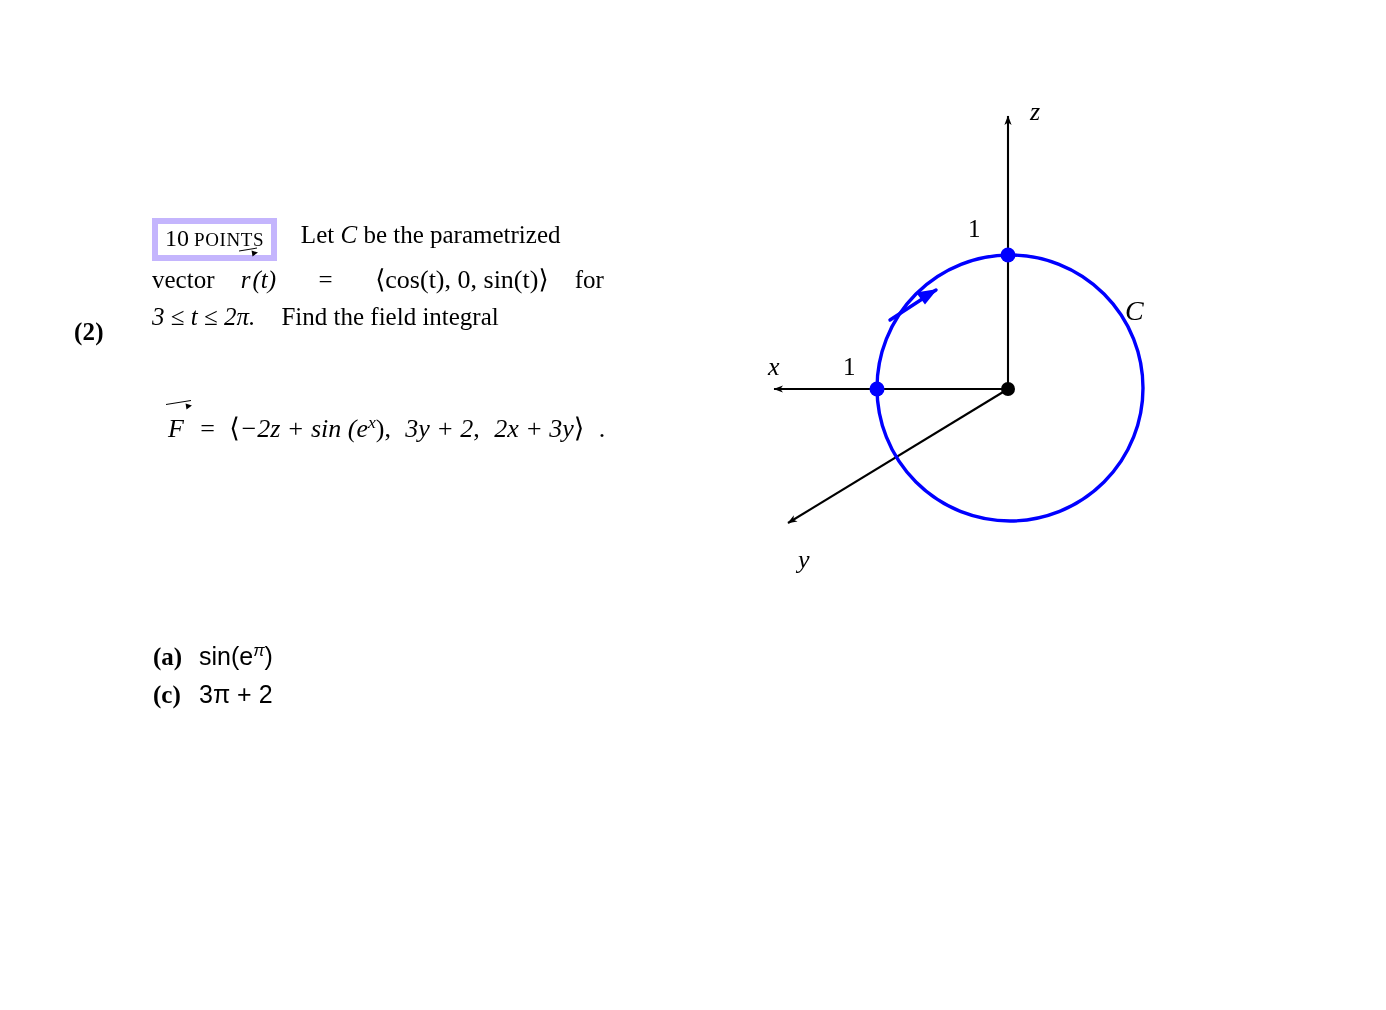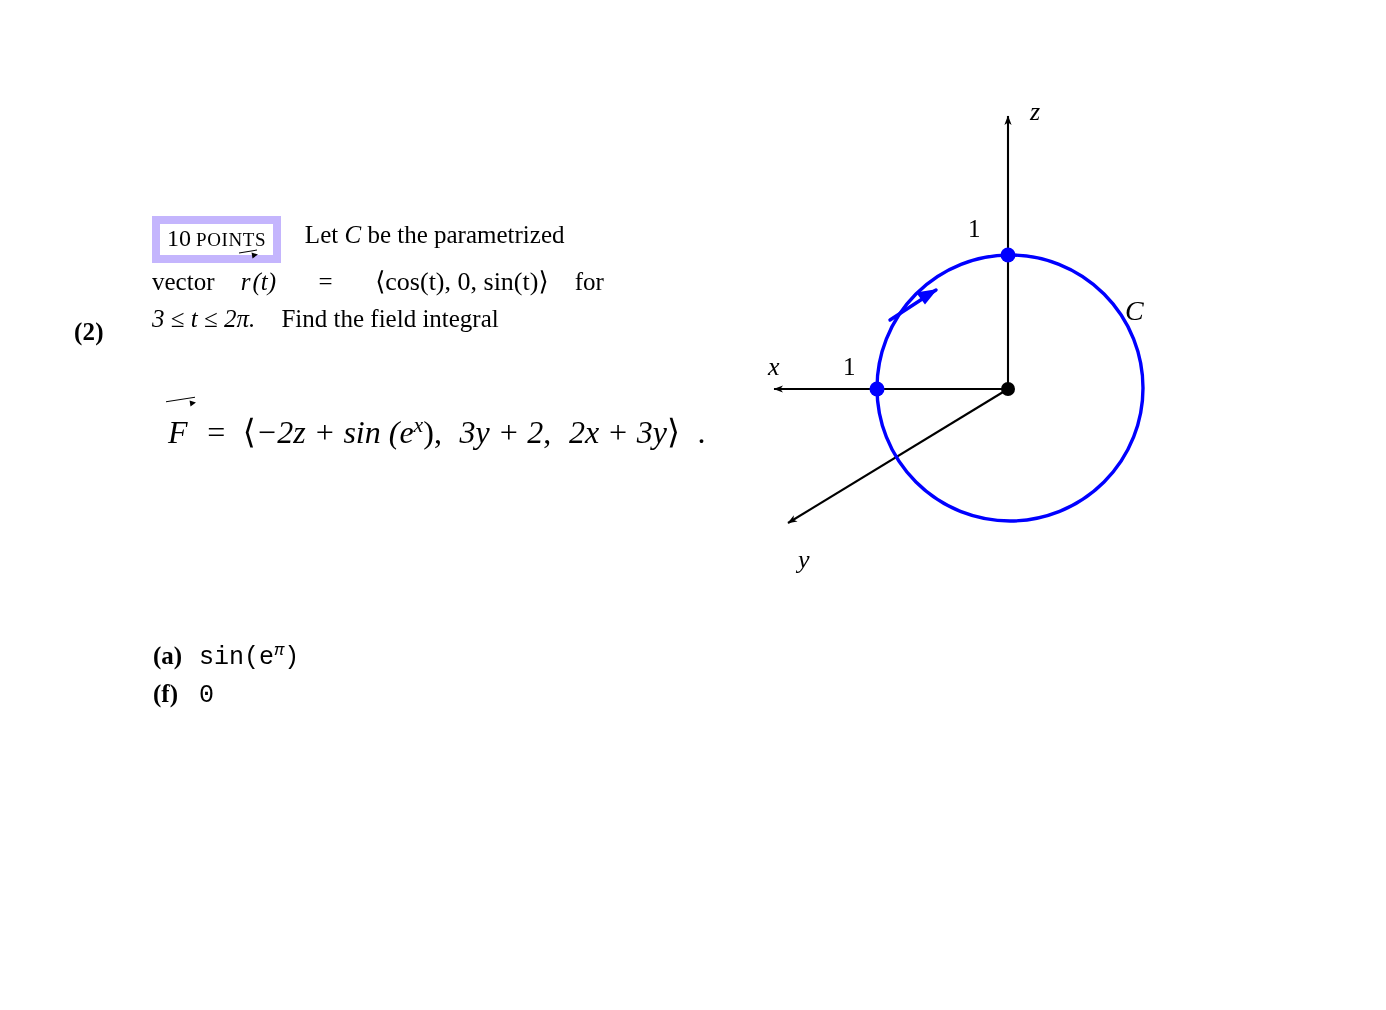--- a/index.html
+++ b/index.html
@@ -41,21 +41,21 @@
     line-height: 37px;
     text-align: justify;
     text-justify: inter-word;
   }
   #statement .ln {
     display: block;
     white-space: nowrap;
   }
   .points-box {
     display: inline-block;
-    border: 8px solid #c4b5fd;
+    border: 6px solid #c4b5fd;
     padding: 1px 7px 2px 7px;
     line-height: 26px;
     vertical-align: -3px;
     margin-right: 10px;
   }
   .points-num { font-size: 24px; }
   .points-word {
     font-size: 19px;
     letter-spacing: 0.6px;
     margin-left: 5px;
@@ -120,42 +120,42 @@
     padding: 0 5px;
     vertical-align: 1px;
   }
   .ang { font-size: 1.04em; font-family: Liberation Serif, serif; }
 
   
   #formula {
     position: absolute;
     left: 168px;
     top: 412px;
-    font-size: 32px;
+    font-size: 26px;
     white-space: nowrap;
   }
 
   
   #choices {
     position: absolute;
     left: 153px;
     top: 632px;
     font-size: 25px;
   }
   .choice {
     height: 38px;
     line-height: 38px;
     white-space: nowrap;
   }
   .choice .lbl {
     font-weight: bold;
     display: inline-block;
     width: 46px;
   }
-  .choice .val { font-family: Liberation Mono, monospace; }
+  .choice .val { font-family: Liberation Sans, sans-serif; }
 
   
   #figure {
     position: absolute;
     left: 740px;
     top: 80px;
     width: 460px;
     height: 520px;
   }
   #figure svg { display: block; }
@@ -207,26 +207,26 @@
     <span class="vec">F</span><span class="mspace"></span><span>=</span><span class="mspace"></span><span class="ang">⟨</span><span class="mi">−2z + sin (e</span><span class="mi sup">x</span><span>)</span><span>,</span><span class="mspace"></span><span class="mi">3y + 2</span><span>,</span><span class="mspace"></span><span class="mi">2x + 3y</span><span class="ang">⟩</span><span class="mspace"></span><span>.</span>
   </div>
 
   <div id="choices">
 
     <div class="choice">
       <span class="lbl">(a)</span><span class="val"><span>sin(e</span><span class="sup mi">π</span><span>)</span></span>
     </div>
 
 
-
-
-
     <div class="choice">
-      <span class="lbl">(f)</span><span class="val"><span>0</span><span class="sup mi"></span><span></span></span>
+      <span class="lbl">(c)</span><span class="val"><span>3π + 2</span><span class="sup mi"></span><span></span></span>
     </div>
+
+
+
 
   </div>
 
   <div id="figure">
     <svg width="460" height="520" viewBox="0 0 460 520" xmlns="http://www.w3.org/2000/svg">
 
       <defs>
         <marker id="arrowblack" markerWidth="11" markerHeight="11" refX="9" refY="4" orient="auto" markerUnits="userSpaceOnUse">
           <path d="M0,0.4 L9.5,4 L0,7.6 L2.6,4 Z" fill="#000000"></path>
         </marker>

